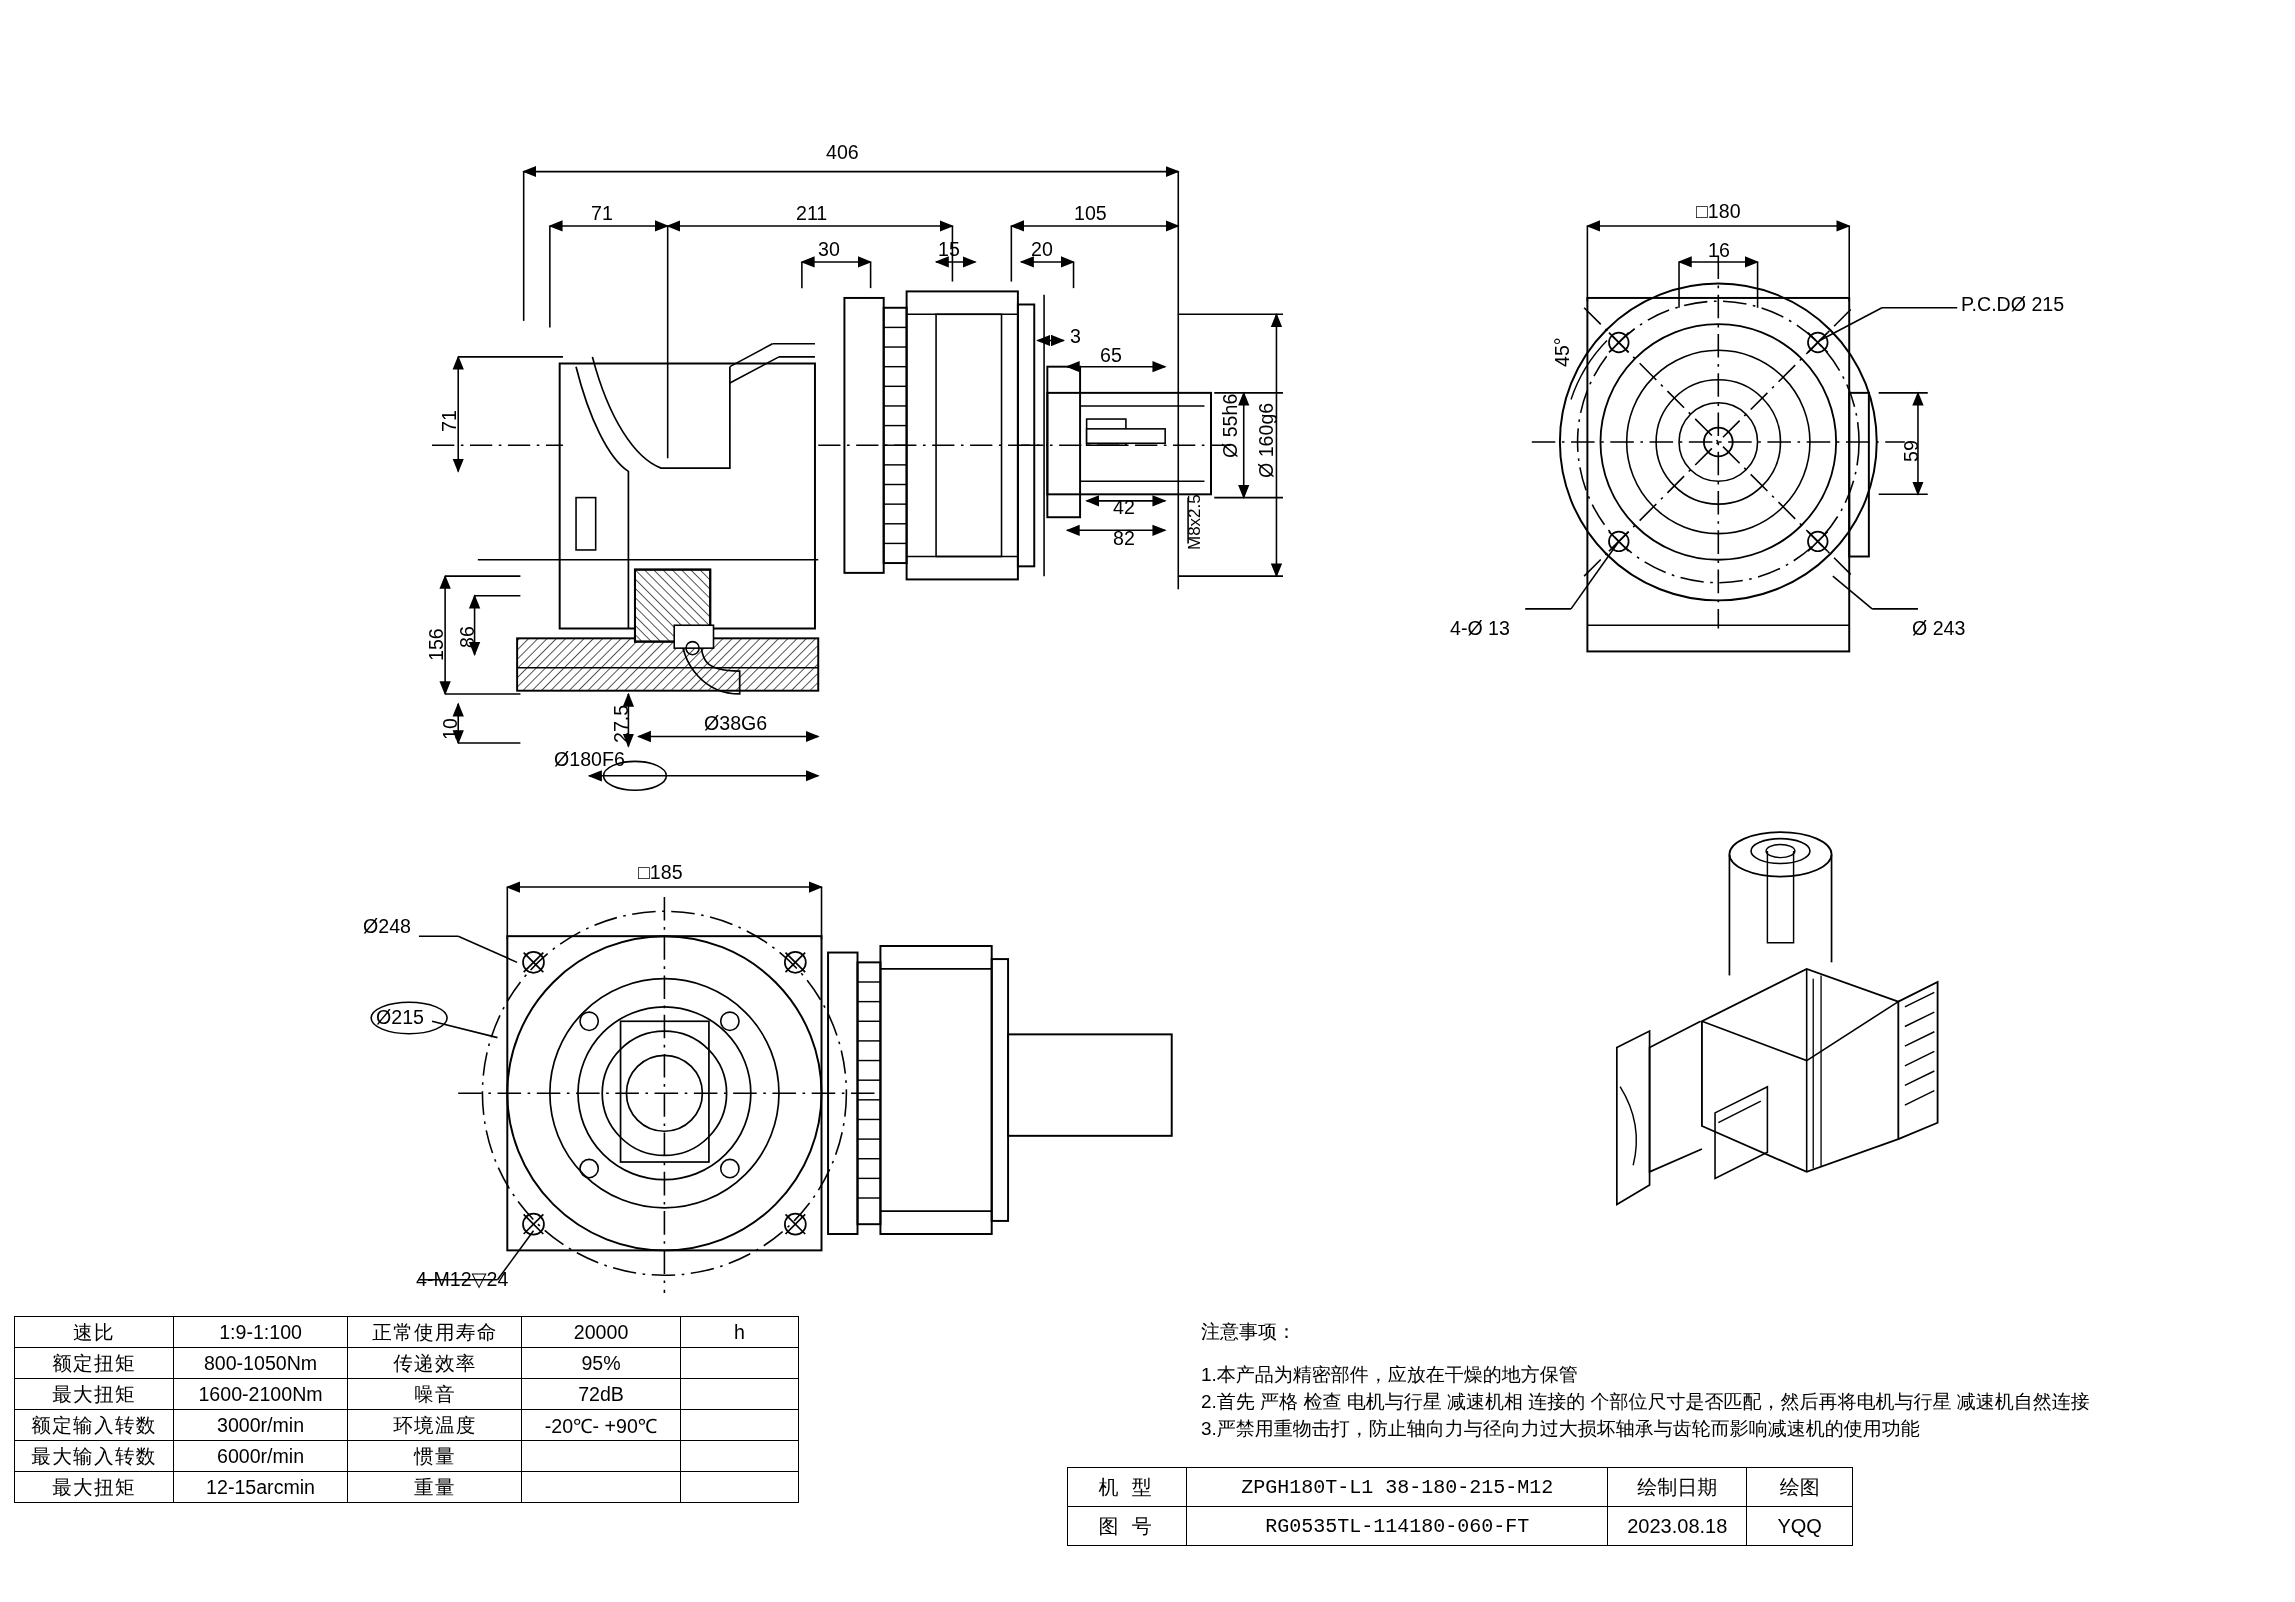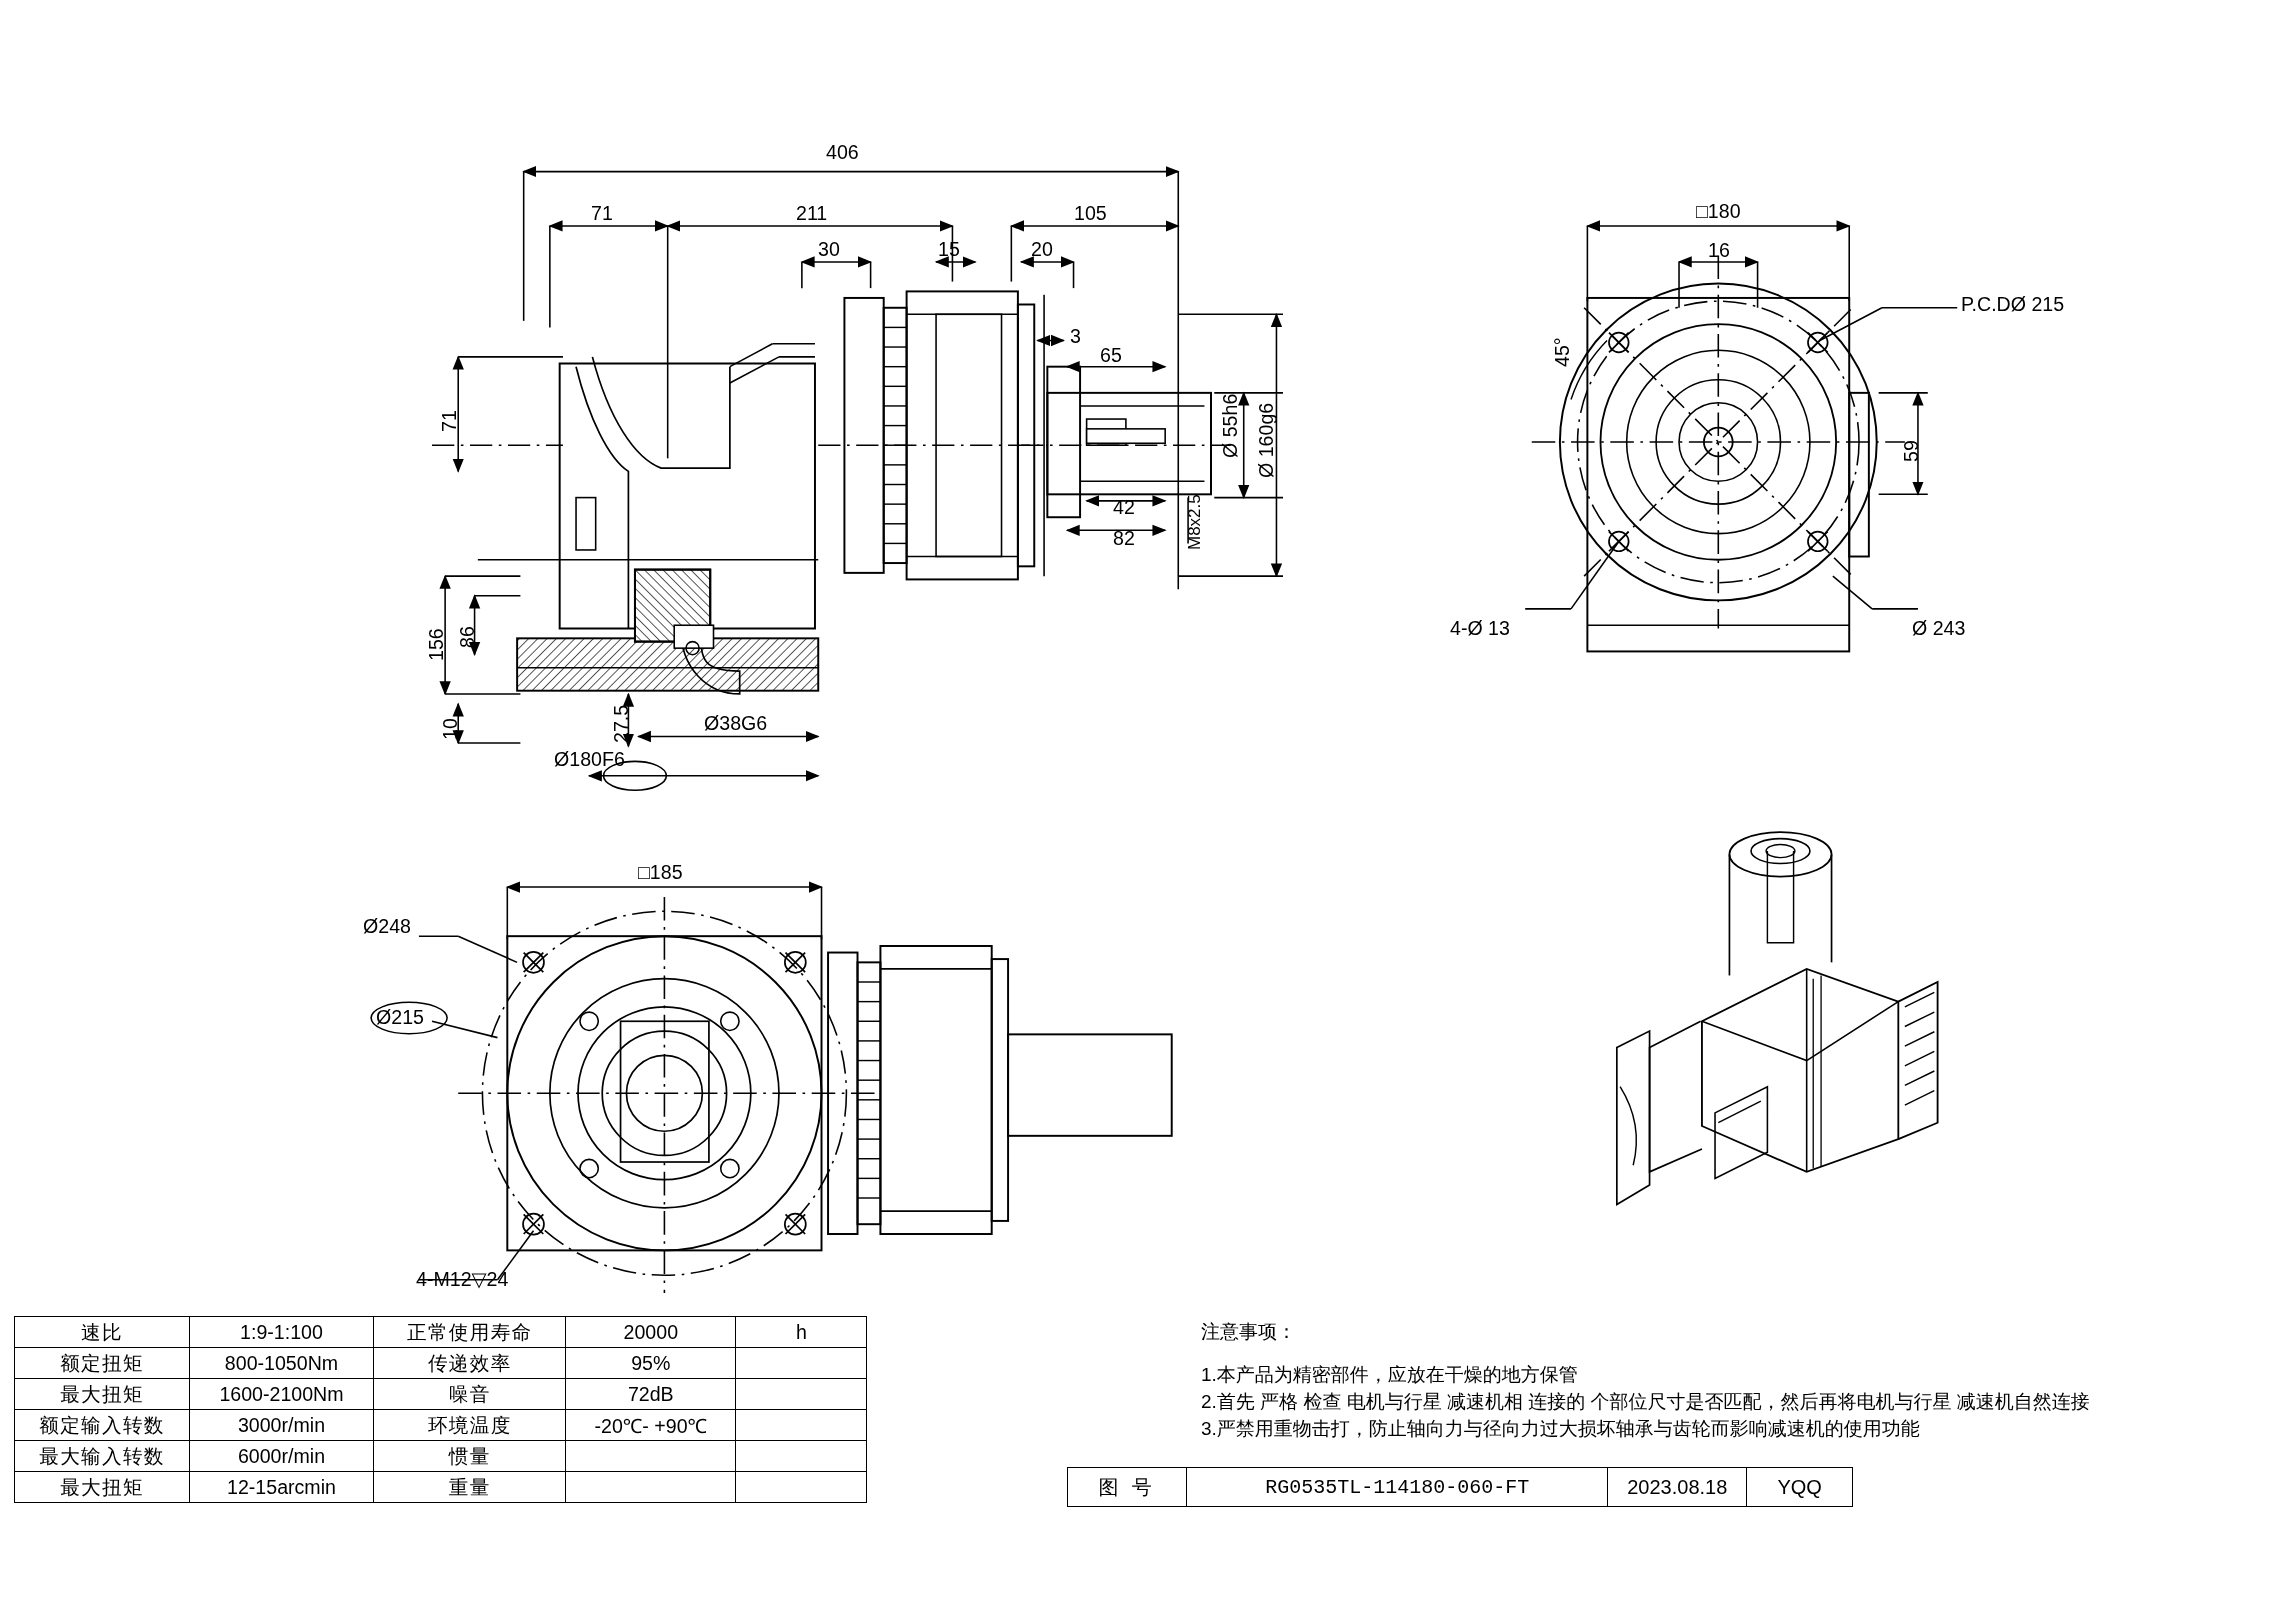--- a/index.html
+++ b/index.html
@@ -41,21 +41,21 @@
   }
   .rot90 {
     transform: rotate(-90deg);
     transform-origin: left top;
   }
   
   #spec-table {
     position: absolute;
     left: 14.4px;
     top: 1316px;
-    width: 853px;
+    width: 785px;
     border-collapse: collapse;
     font-size: 19.6px;
   }
   #spec-table td {
     border: 1.3px solid #000;
     height: 30px;
     padding: 0 3.9px;
     text-align: center;
     vertical-align: middle;
     font-family: "Liberation Sans", sans-serif;
@@ -484,20 +484,26 @@
   <div id="notes">
     <div class="note-title">注意事项：</div>
     <div>1.本产品为精密部件，应放在干燥的地方保管</div>
     <div>2.首先 严格 检查 电机与行星 减速机相 连接的 个部位尺寸是否匹配，然后再将电机与行星 减速机自然连接</div>
     <div>3.严禁用重物击打，防止轴向力与径向力过大损坏轴承与齿轮而影响减速机的使用功能</div>
   </div>
 
   <table id="title-block">
     <tbody>
       <tr>
+        <td class="tb-k">机 型</td>
+        <td class="tb-v">ZPGH180T-L1 38-180-215-M12</td>
+        <td class="tb-k2">绘制日期</td>
+        <td class="tb-v2">绘图</td>
+      </tr>
+      <tr>
         <td class="tb-k">图 号</td>
         <td class="tb-v">RG0535TL-114180-060-FT</td>
         <td class="tb-k2">2023.08.18</td>
         <td class="tb-v2">YQQ</td>
       </tr>
     </tbody>
   </table>
 
 
 </div>

